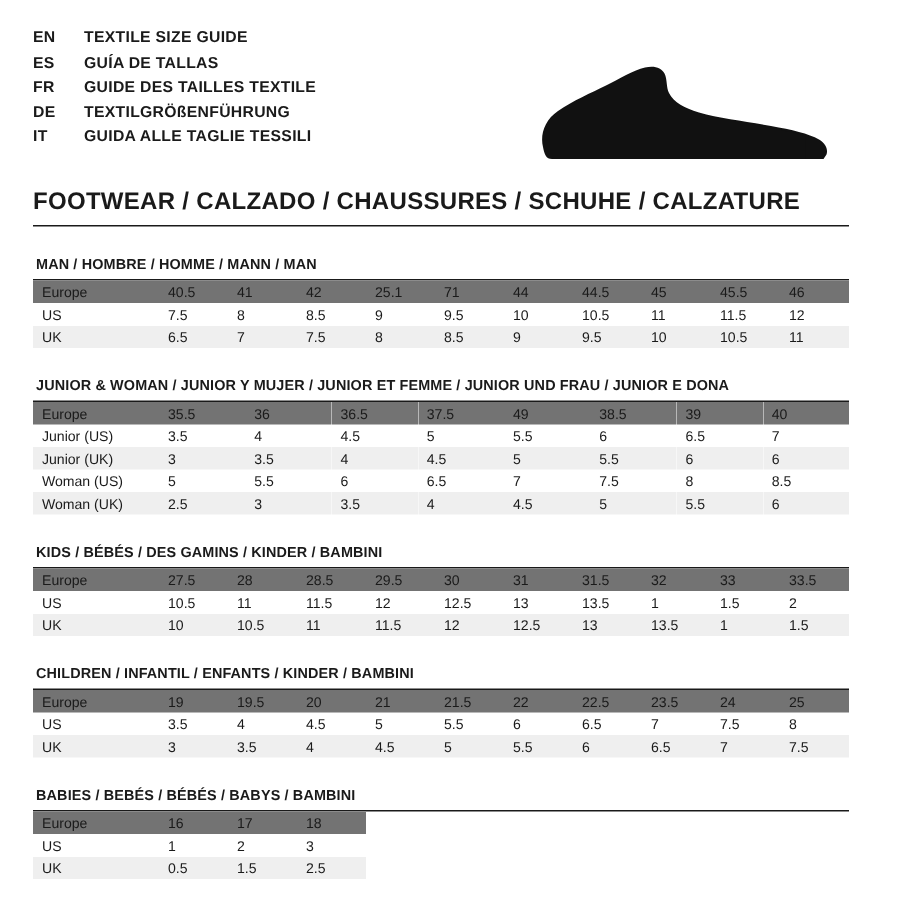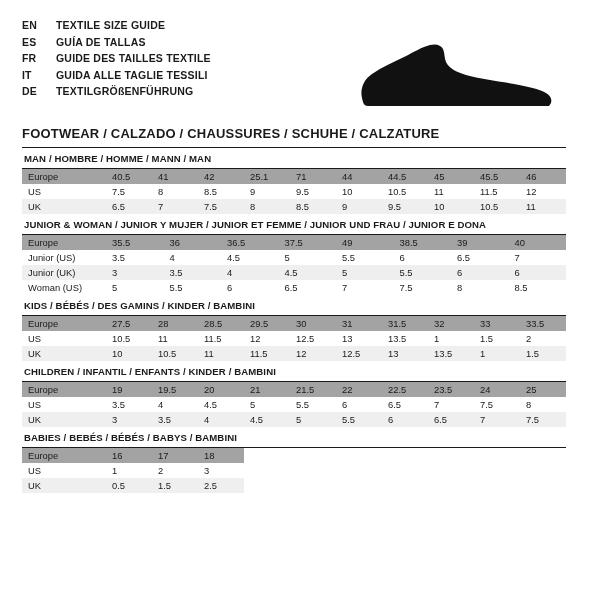--- a/index.html
+++ b/index.html
@@ -49,28 +49,28 @@
   .shoe-wrap {
     position: absolute;
     top: 22px;
     right: 10px;
     width: 200px;
     height: 72px;
   }
 
   .footwear-line {
     margin-top: 12px;
-    font-size: 13px;
+    font-size: 16px;
     font-weight: bold;
     letter-spacing: 0.2px;
   }
 
   
   .section {
-    margin-top: 5px;
+    margin-top: 20px;
   }
   .section-title {
     font-size: 9.6px;
     font-weight: bold;
     letter-spacing: 0.1px;
     padding: 0 0 4px 2px;
     border-bottom: 1px solid #1a1a1a;
     margin-bottom: 0;
   }
   table.size {
@@ -80,21 +80,21 @@
   }
   table.size td {
     font-size: 9.4px;
     height: 15px;
     padding: 0 0 0 6px;
     color: #1a1a1a;
     white-space: nowrap;
     overflow: hidden;
   }
   tr.head td {
-    background: #a3a3a3;
+    background: #737373;
   }
   tr.alt td {
     background: #efefef;
   }
   td.lbl {
     width: 78px;
   }
   
   .babies td { }
 
@@ -118,26 +118,26 @@
       </tr>
       <tr>
         <td class="lang-code">ES</td>
         <td class="lang-title">GUÍA DE TALLAS</td>
       </tr>
       <tr>
         <td class="lang-code">FR</td>
         <td class="lang-title">GUIDE DES TAILLES TEXTILE</td>
       </tr>
       <tr>
+        <td class="lang-code">DE</td>
+        <td class="lang-title">TEXTILGRÖßENFÜHRUNG</td>
+      </tr>
+      <tr>
         <td class="lang-code">IT</td>
         <td class="lang-title">GUIDA ALLE TAGLIE TESSILI</td>
-      </tr>
-      <tr>
-        <td class="lang-code">DE</td>
-        <td class="lang-title">TEXTILGRÖßENFÜHRUNG</td>
       </tr>
     </tbody>
       </table>
 
     <div class="shoe-wrap">
       <svg viewBox="0 0 200 72" width="200" height="72" aria-hidden="true">
         <path fill="#111111" d="M6,58 C4,50 7,40 16,34 C26,27 38,22 48,17 C58,12 66,7 74,5 C80,3.5 85,5 87,9 C89,13 88,18 90,22 C93,28 100,32 110,35 C124,39 142,41 158,44 C172,46.5 183,49 190,53 C195,56 196,60 195,63 L193,66 L12,66 C8,66 7,63 6,58 Z"></path>
         <path fill="#111111" d="M150,44 C160,45.5 172,48 181,51 L181,66 L150,66 Z"></path>
       </svg>
     </div>
@@ -234,20 +234,31 @@
         <td class="lbl">Woman (US)</td>
         <td>5</td>
         <td>5.5</td>
         <td>6</td>
         <td>6.5</td>
         <td>7</td>
         <td>7.5</td>
         <td>8</td>
         <td>8.5</td>
       </tr>
+      <tr class="alt">
+        <td class="lbl">Woman (UK)</td>
+        <td>2.5</td>
+        <td>3</td>
+        <td>3.5</td>
+        <td>4</td>
+        <td>4.5</td>
+        <td>5</td>
+        <td>5.5</td>
+        <td>6</td>
+      </tr>
     </tbody>
       </table>
   </div>
 
   <div class="section">
     <div class="section-title">KIDS / BÉBÉS / DES GAMINS / KINDER / BAMBINI</div>
     <table class="size">
       <tbody>
           <tr class="head">
         <td class="lbl">Europe</td>

